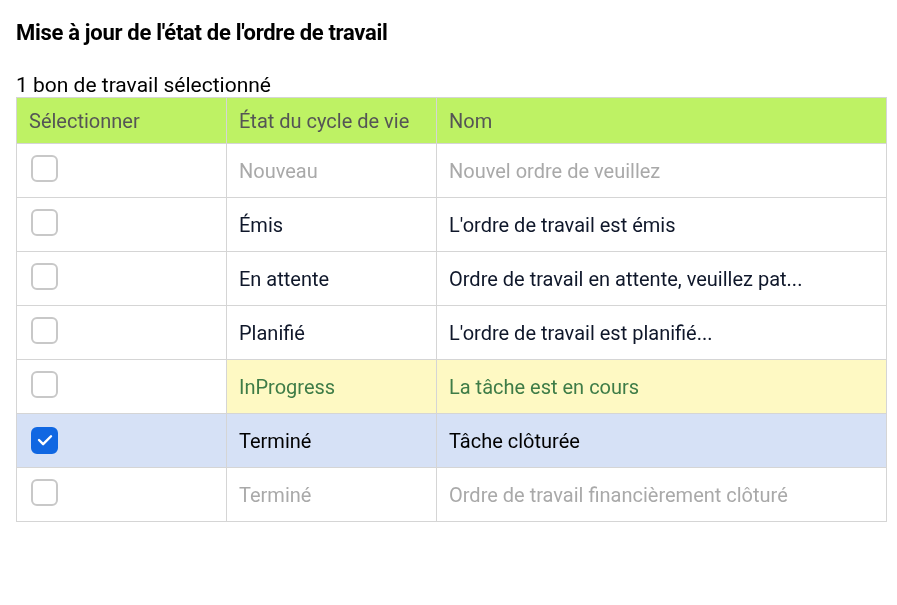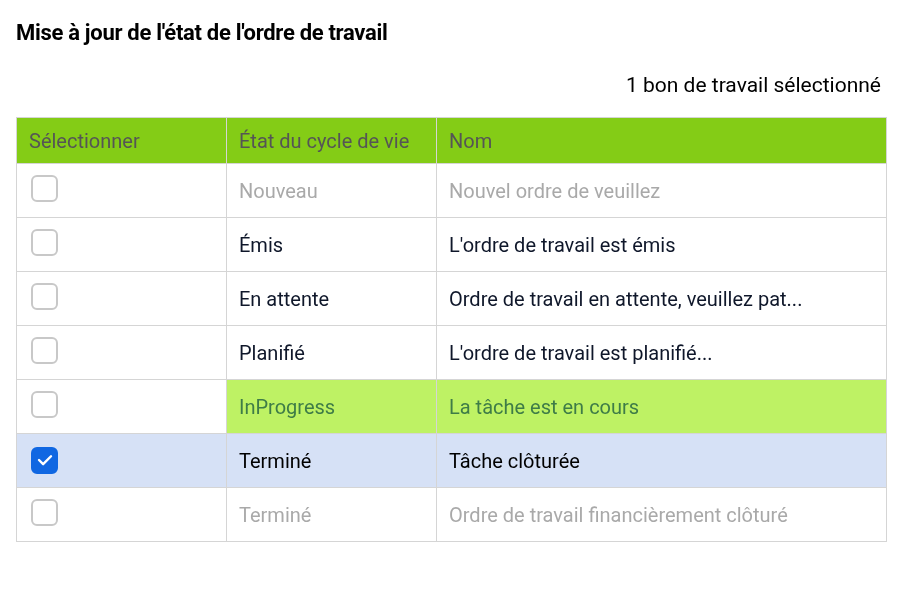--- a/index.html
+++ b/index.html
@@ -15,41 +15,40 @@
     }
     .page-title {
       font-size: 22px;
       font-weight: 700;
       margin-bottom: 28px;
       letter-spacing: -0.3px;
     }
     .subtitle {
       font-size: 21px;
       font-weight: 400;
-      margin-bottom: 20px;
+      margin-bottom: 0;
       color: #000;
-      text-align: right;
     }
     table {
       border-collapse: collapse;
       width: 870px;
       table-layout: fixed;
     }
     th, td {
       border: 1px solid #d5d5d5;
       text-align: left;
       vertical-align: middle;
       font-size: 20px;
       font-weight: 400;
       overflow: hidden;
       text-overflow: ellipsis;
       white-space: nowrap;
     }
     th {
-      background: #84cc16;
+      background: #bef264;
       color: #555;
       font-weight: 400;
       padding: 10px 12px;
       height: 46px;
     }
     td {
       padding: 8px 12px;
       height: 54px;
       color: #0f172a;
     }
@@ -78,21 +77,21 @@
       display: none;
     }
     .checkbox.checked svg {
       display: block;
     }
     tr.disabled td {
       color: #a9a9a9;
       margin-left: 15px;
     }
     tr.highlight-green td {
-      background: #bef264;
+      background: #fef9c3;
       color: #3e7c47;
     }
     tr.highlight-green td:first-child {
       background: #fff;
     }
     tr.highlight-blue td {
       background: #d6e1f6;
       color: #000;
     }
   </style>

